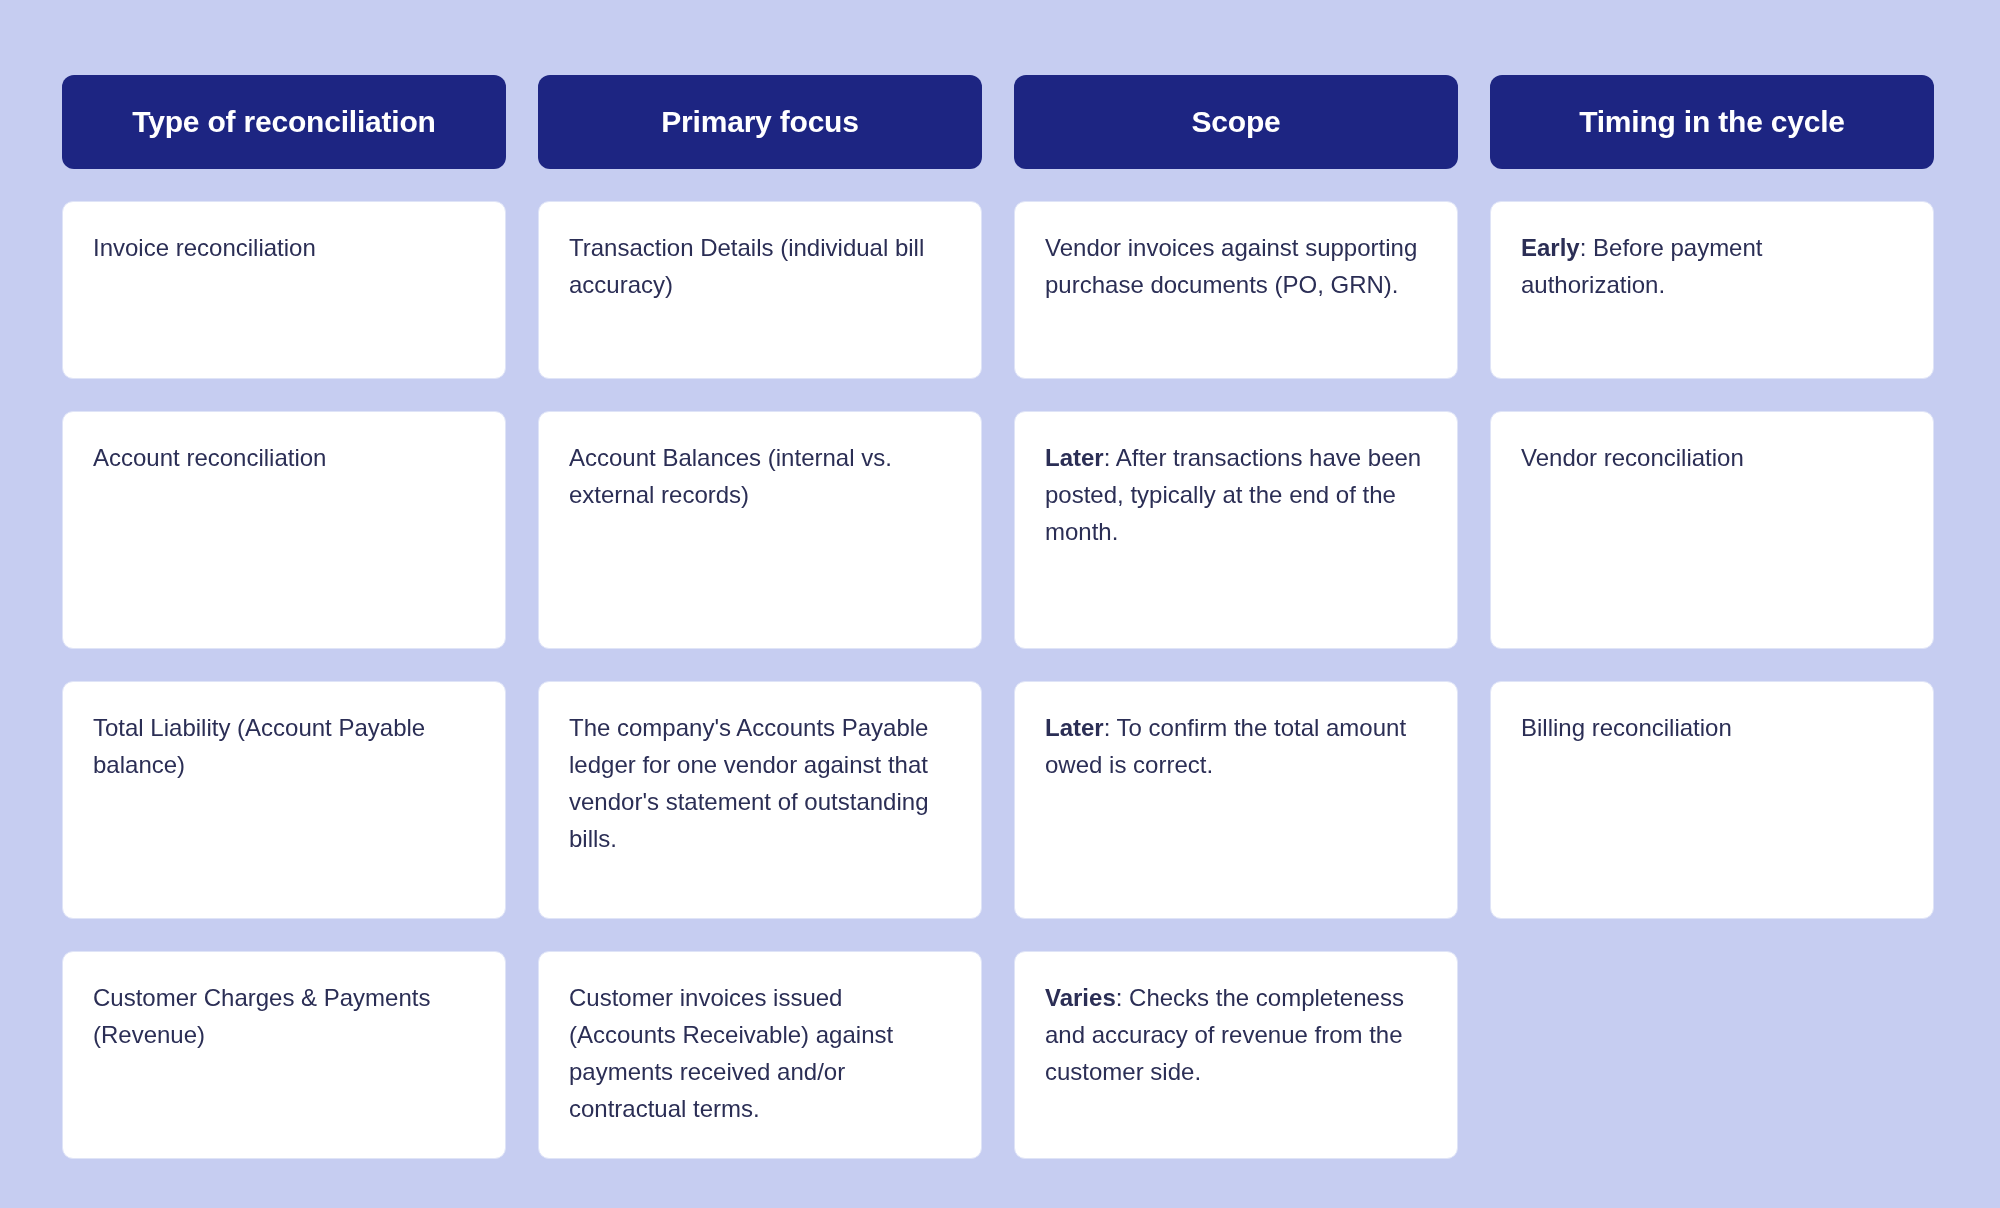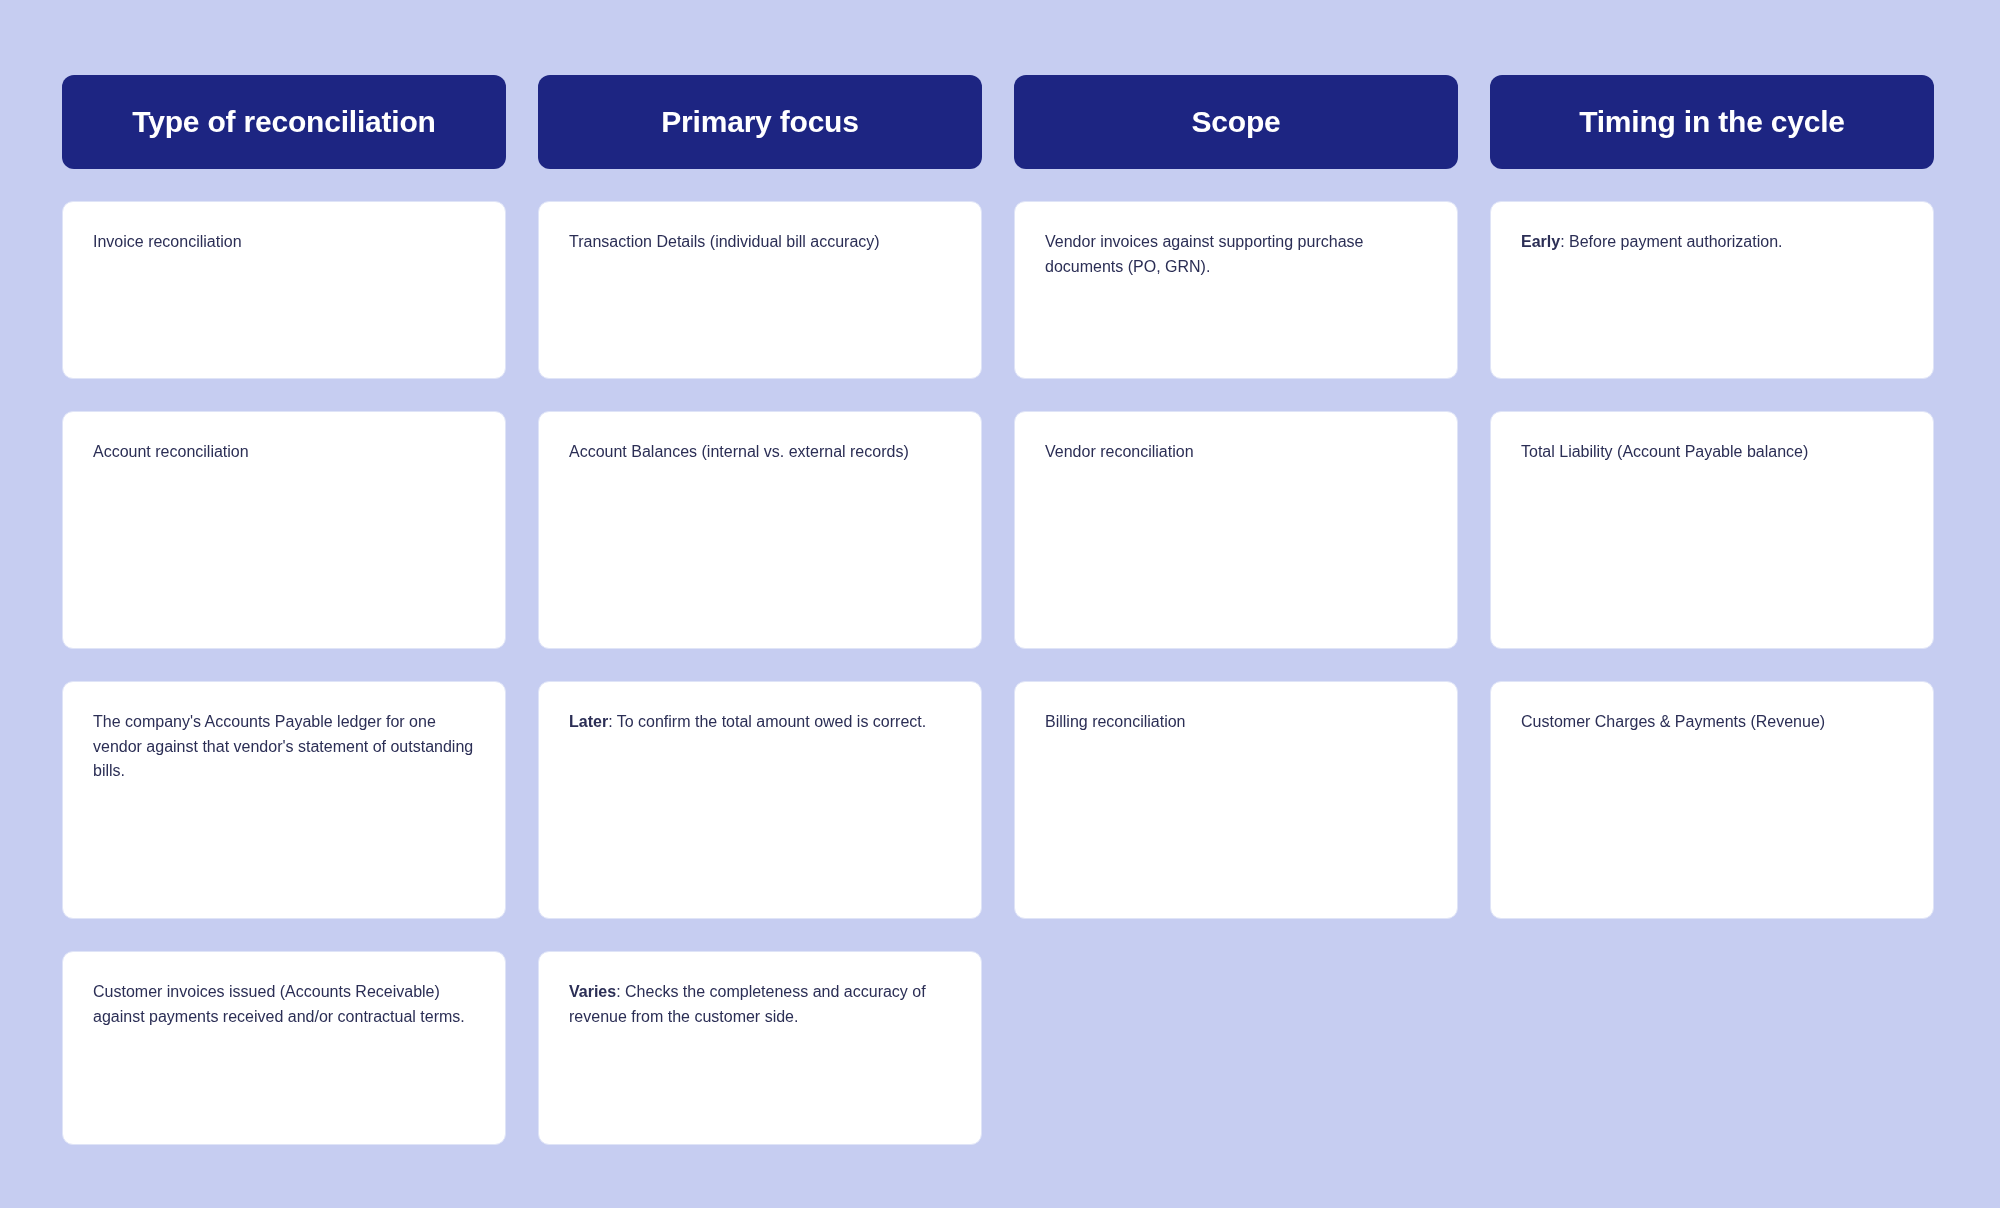--- a/index.html
+++ b/index.html
@@ -43,21 +43,21 @@
     text-align: center;
   }
 
   .body-cell {
     background: #ffffff;
     border: 1px solid #dfe4f7;
     border-radius: 11px;
     box-sizing: border-box;
     padding: 28px 30px 30px 30px;
     color: #2b2e55;
-    font-size: 16px;
+    font-size: 24px;
     line-height: 1.54;
   }
 
   .body-cell.r1 { min-height: 178px; }
   .body-cell.r2 { min-height: 209px; }
   .body-cell.r3 { min-height: 238px; }
   .body-cell.r4 { min-height: 194px; }
 
   .cell-text {
     margin: 0;
@@ -100,20 +100,23 @@
     <div class="body-cell r1">
         <p class="cell-text"><span class="lead">Early</span><span>: Before payment authorization.</span></p>
       </div>
 
     <div class="body-cell r2">
         <p class="cell-text">Account reconciliation</p>
       </div>
     <div class="body-cell r2">
         <p class="cell-text">Account Balances (internal vs. external records)</p>
       </div>
+    <div class="body-cell r2">
+        <p class="cell-text"><span class="lead">Later</span><span>: After transactions have been posted, typically at the end of the month.</span></p>
+      </div>
 
     <div class="body-cell r3">
         <p class="cell-text">Vendor reconciliation</p>
       </div>
     <div class="body-cell r3">
         <p class="cell-text">Total Liability (Account Payable balance)</p>
       </div>
     <div class="body-cell r3">
         <p class="cell-text">The company's Accounts Payable ledger for one vendor against that vendor's statement of outstanding bills.</p>
       </div>

